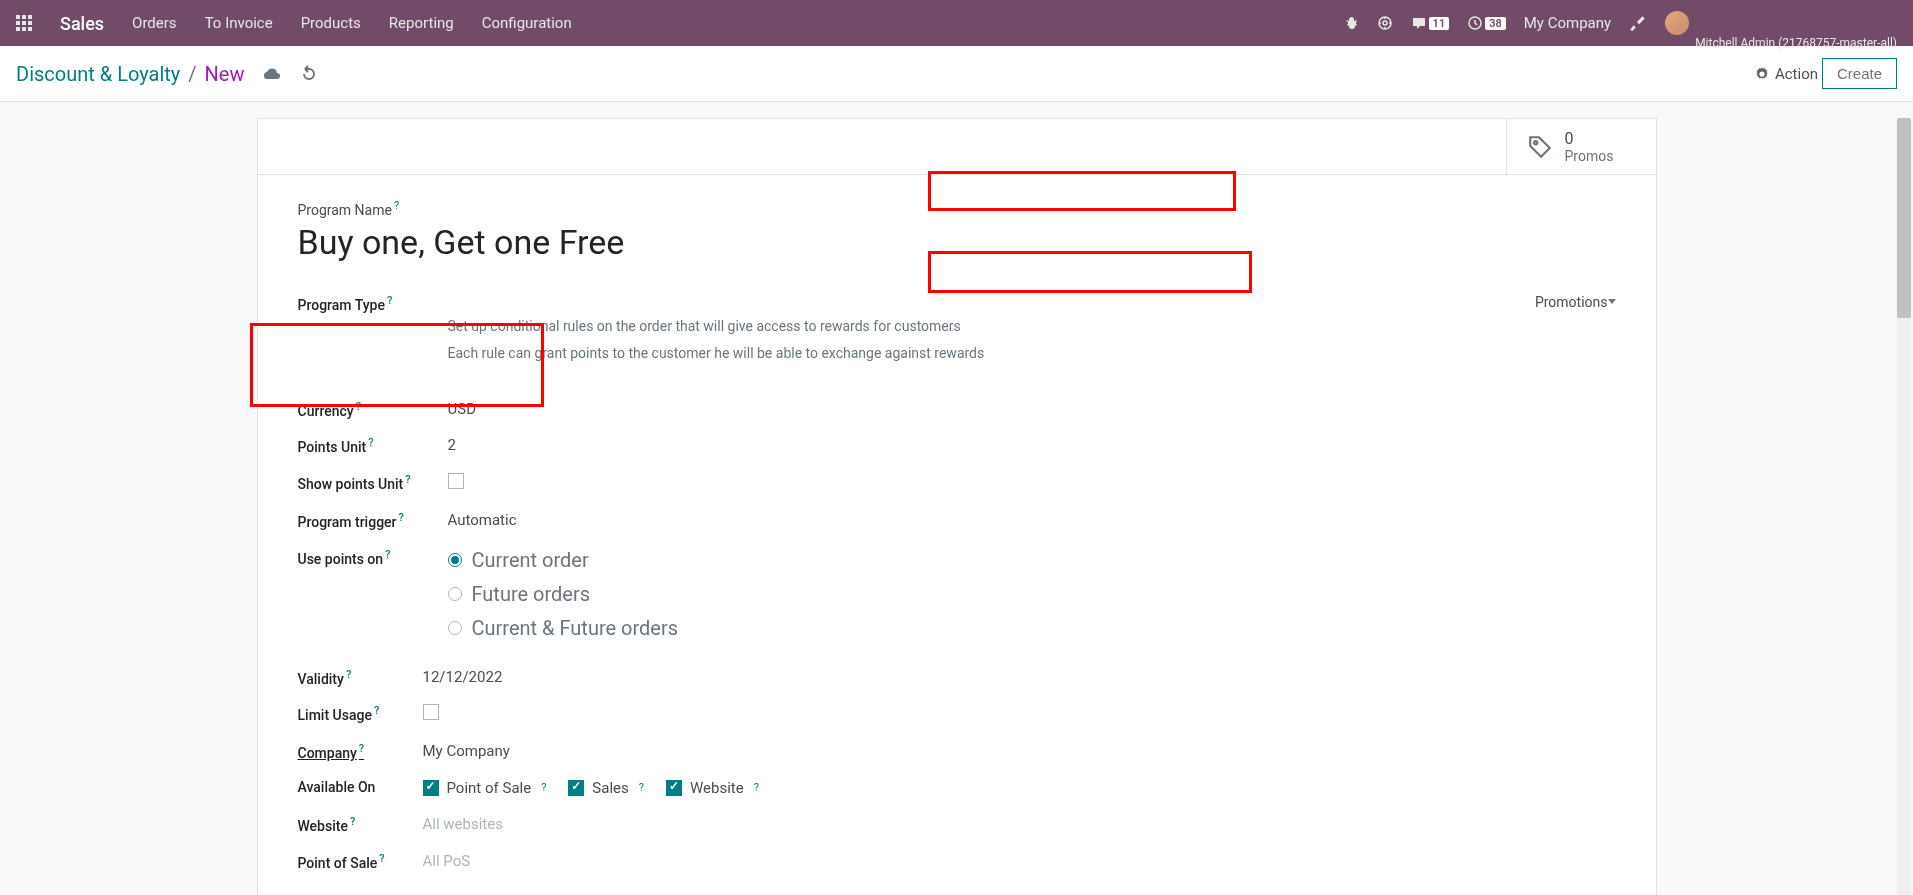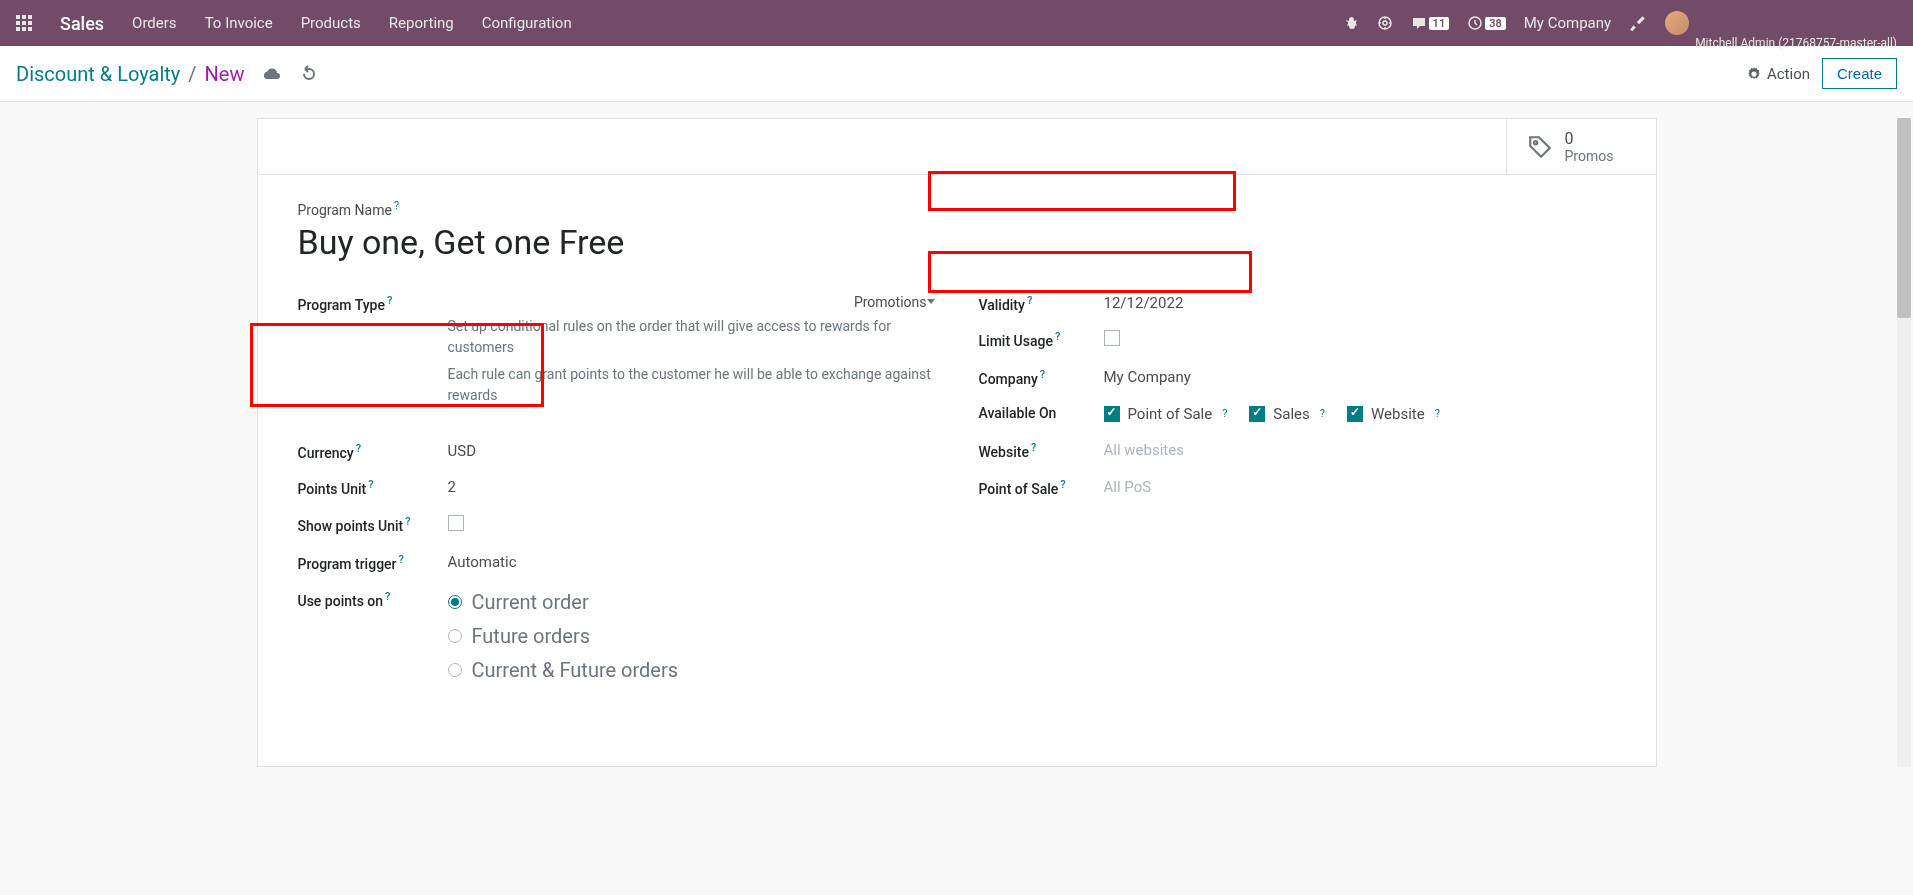--- a/index.html
+++ b/index.html
@@ -14,41 +14,41 @@
 .topbar-icon { cursor: pointer; position: relative; display: flex; align-items: center; }
 .badge { background: #fff; color: #714B67; font-size: 11px; font-weight: 600; padding: 0 4px; border-radius: 2px; margin-left: 2px; }
 .avatar { width: 24px; height: 24px; border-radius: 50%; background: linear-gradient(135deg, #e8a87c, #c38d6e); display: inline-block; vertical-align: middle; margin-right: 6px; }
 .user-label { font-size: 12px; margin-top: 40px; }
 
 .breadcrumb-bar { background: #fff; border-bottom: 1px solid #dee2e6; padding: 12px 16px; display: flex; align-items: center; }
 .breadcrumb-link { color: #017e84; font-size: 20px; cursor: pointer; }
 .breadcrumb-sep { color: #6c757d; font-size: 20px; margin: 0 8px; }
 .breadcrumb-current { color: #a21caf; font-size: 20px; }
 .bc-icon { margin-left: 18px; color: #6c757d; cursor: pointer; }
-.cp-right { margin-left: auto; display: flex; align-items: center; gap: 12px; }
+.cp-right { margin-left: auto; display: flex; align-items: center; gap: 4px; }
 .action-btn { color: #495057; cursor: pointer; font-size: 15px; display: flex; align-items: center; gap: 6px; }
-.create-btn { border: 1px solid #017e84; color: #0369a1; background: #fff; padding: 6px 14px; font-size: 15px; cursor: pointer; }
+.create-btn { border: 1px solid #017e84; color: #737373; background: #fff; padding: 6px 14px; font-size: 15px; cursor: pointer; }
 
 .content-wrap { position: relative; padding: 0 0 0 0; }
 .scrollbar-track { position: absolute; right: 2px; top: 0; width: 14px; height: 100%; background: #f0f0f0; }
 .scrollbar-thumb { position: absolute; right: 2px; top: 0; width: 14px; height: 200px; background: #c0c0c0; border-radius: 2px; cursor: pointer; }
 
 .form-sheet { background: #fff; border: 1px solid #dee2e6; max-width: 1400px; margin: 0 auto; margin-top: 16px; }
 .button-box { display: flex; justify-content: flex-end; border-bottom: 1px solid #dee2e6; }
 .stat-button { border-left: 1px solid #dee2e6; padding: 10px 20px; display: flex; align-items: center; gap: 12px; cursor: pointer; min-width: 150px; }
 .stat-text { display: flex; flex-direction: column; }
 .stat-value { font-size: 16px; color: #4c4c4c; }
 .stat-label { font-size: 14px; color: #6c757d; }
 
 .sheet-body { padding: 24px 40px 60px 40px; }
 .title-label { font-size: 14px; color: #4c4c4c; }
 .title-value { font-size: 34px; color: #212529; font-weight: 400; margin-top: 4px; margin-bottom: 28px; }
 .help-q { color: #017e84; font-size: 11px; vertical-align: super; cursor: pointer; margin-left: 2px; }
 
-.form-grid { display: grid; grid-template-columns: 1fr 1fr; gap: 0 44px; }
+.form-grid { display: grid; grid-template-columns: 1fr; gap: 0 44px; }
 .form-row { display: flex; margin-bottom: 14px; align-items: flex-start; }
 .form-label { width: 150px; flex-shrink: 0; font-weight: 500; color: #212529; padding-top: 4px; font-size: 14px; }
 .form-value { flex: 1; color: #4c4c4c; font-size: 15px; padding-top: 4px; }
 .form-value.muted { color: #adb5bd; }
 .form-value-select { flex: 1; display: flex; align-items: center; justify-content: flex-end; padding-top: 4px; }
 .caret-down { width: 0; height: 0; border-left: 4px solid transparent; border-right: 4px solid transparent; border-top: 5px solid #6c757d; }
 .help-text { color: #6c757d; font-size: 14px; margin-top: 6px; line-height: 1.5; }
 
 .checkbox { width: 16px; height: 16px; border: 1px solid #adb5bd; background: #fff; display: inline-block; cursor: pointer; }
 .checkbox.checked { background: #017e84; border-color: #017e84; position: relative; }
@@ -230,21 +230,21 @@
         <div>
           <div class="form-row">
             <div class="form-label" style="width:125px;"><span>Validity</span><span class="help-q">?</span></div>
             <div class="form-value">12/12/2022</div>
           </div>
           <div class="form-row">
             <div class="form-label" style="width:125px;"><span>Limit Usage</span><span class="help-q">?</span></div>
             <div class="form-value"><span class="checkbox"></span></div>
           </div>
           <div class="form-row">
-            <div class="form-label" style="width:125px;"><span>Company</span><span class="help-q">?</span></div>
+            <div class="form-label" style="width:125px;text-decoration:underline;"><span>Company</span><span class="help-q">?</span></div>
             <div class="form-value">My Company</div>
           </div>
           <div class="form-row">
             <div class="form-label" style="width:125px;">Available On</div>
             <div class="form-value checks-row">
               <div class="check-item">
                   <span class="checkbox checked"></span>
                   <span>Point of Sale</span>
                   <span class="help-q">?</span>
                 </div>

